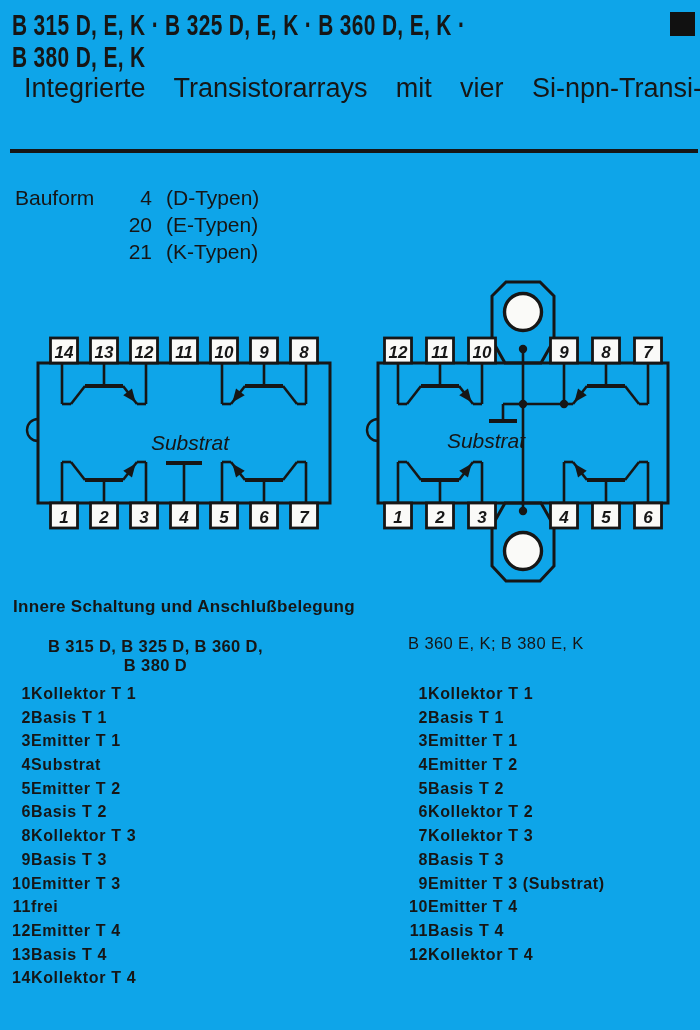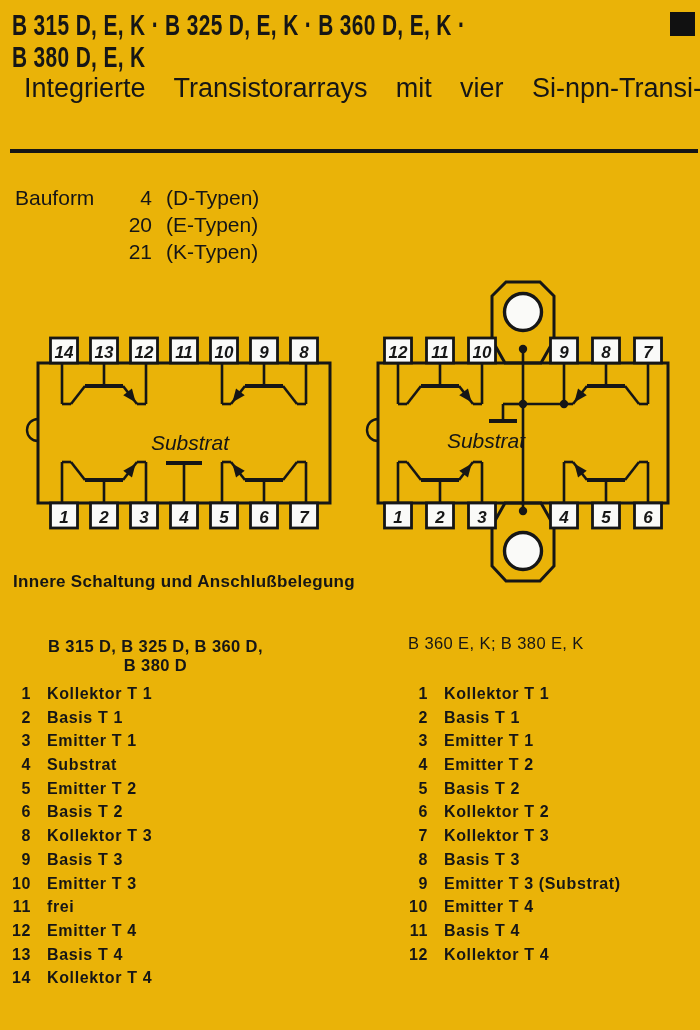--- a/index.html
+++ b/index.html
@@ -1,44 +1,44 @@
 <!DOCTYPE html>
 <html><head>
 <meta charset="utf-8">
 <style>
   html,body{margin:0;padding:0;}
   body{background:#e8e8e6;font-family:"Liberation Sans",sans-serif;}
-  .page{position:relative;width:700px;height:1030px;margin:0 auto;background:#eab308;color:#161616;overflow:hidden;}
+  .page{position:relative;width:700px;height:1030px;margin:0 auto;background:#0ea5e9;color:#161616;overflow:hidden;}
   .abs{position:absolute;}
   
   .title{left:12px;top:9px;font-size:29px;font-weight:700;line-height:32px;transform:scaleX(.72);transform-origin:left top;white-space:nowrap;letter-spacing:.5px;}
   .corner-mark{left:670px;top:12px;width:25px;height:24px;background:#111;}
   
   .subtitle{left:24px;top:72px;width:678px;font-size:27px;line-height:32px;}
   .subtitle .l1{text-align:justify;text-align-last:justify;}
   .rule{left:10px;top:149px;width:688px;height:4px;background:#161616;}
   
   .bauform{left:15px;top:184px;font-size:21px;line-height:27px;}
   .bf-row{display:grid;grid-template-columns:103px 34px auto;}
   .bf-num{text-align:right;}
   .bf-type{padding-left:14px;}
   
   .diagrams{left:0;top:270px;width:700px;height:330px;}
   
-  .sec-heading{left:13px;top:572px;font-size:17px;font-weight:700;letter-spacing:.3px;}
+  .sec-heading{left:13px;top:597px;font-size:17px;font-weight:700;letter-spacing:.3px;}
   .col-header{font-size:16.5px;line-height:18.5px;letter-spacing:.4px;}
   .col-header.lft{left:48px;top:637px;font-weight:700;text-align:center;}
   .col-header.rgt{left:408px;top:634px;font-weight:400;}
   .pin-list{font-size:16px;font-weight:700;letter-spacing:.04em;}
   .pin-list.lft{left:8px;top:682px;}
   .pin-list.rgt{left:398px;top:682px;}
   .pin-row{height:23.7px;line-height:23.7px;white-space:nowrap;}
   .pin-list.lft .num{display:inline-block;width:23px;text-align:right;}
   .pin-list.rgt .num{display:inline-block;width:30px;text-align:right;}
-  .pin-row .lbl{margin-left:16px;}
+  .pin-row .lbl{margin-left:0;}
 </style>
 </head>
 <body>
 
 <div class="page">
 
   <div class="abs title">
     <div>B 315 D, E, K · B 325 D, E, K · B 360 D, E, K ·</div>
     <div>B 380 D, E, K</div>
   </div>

